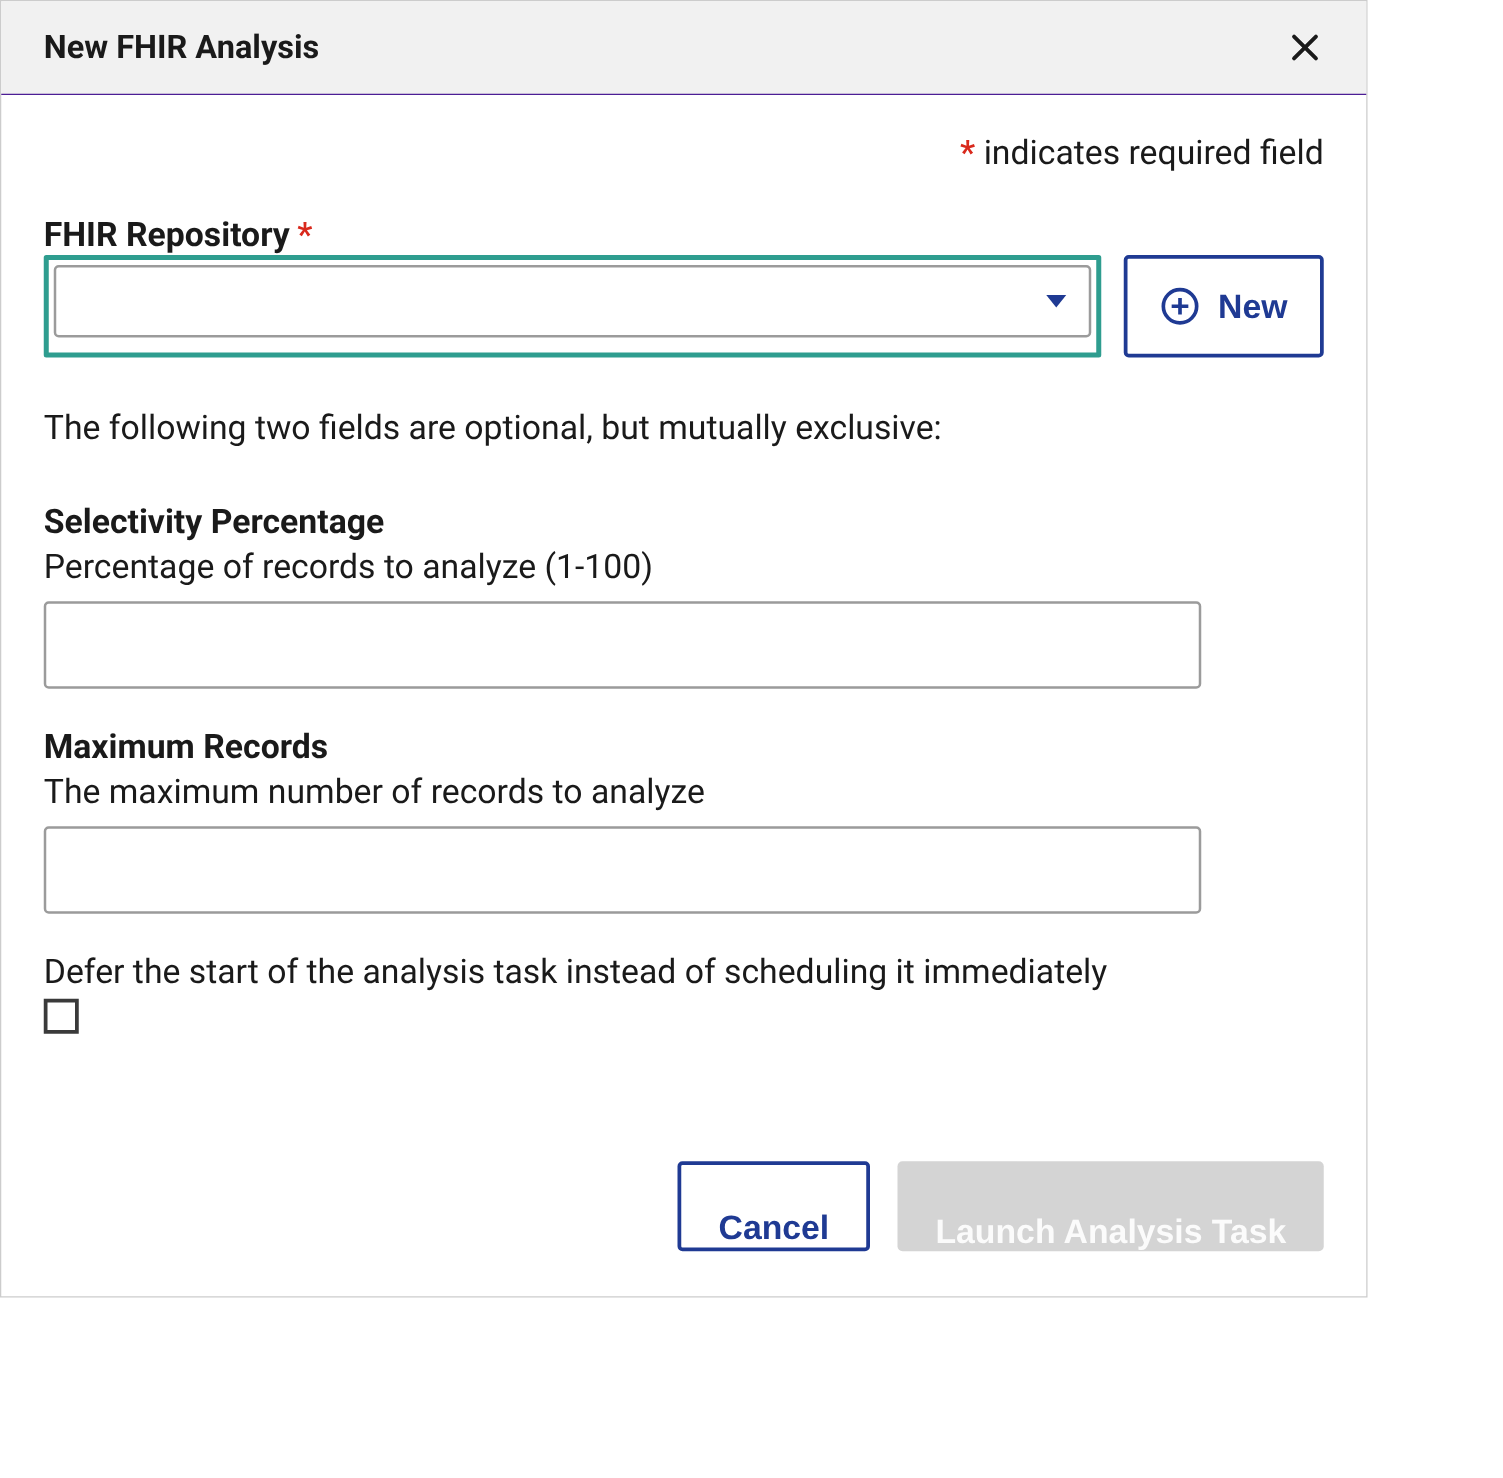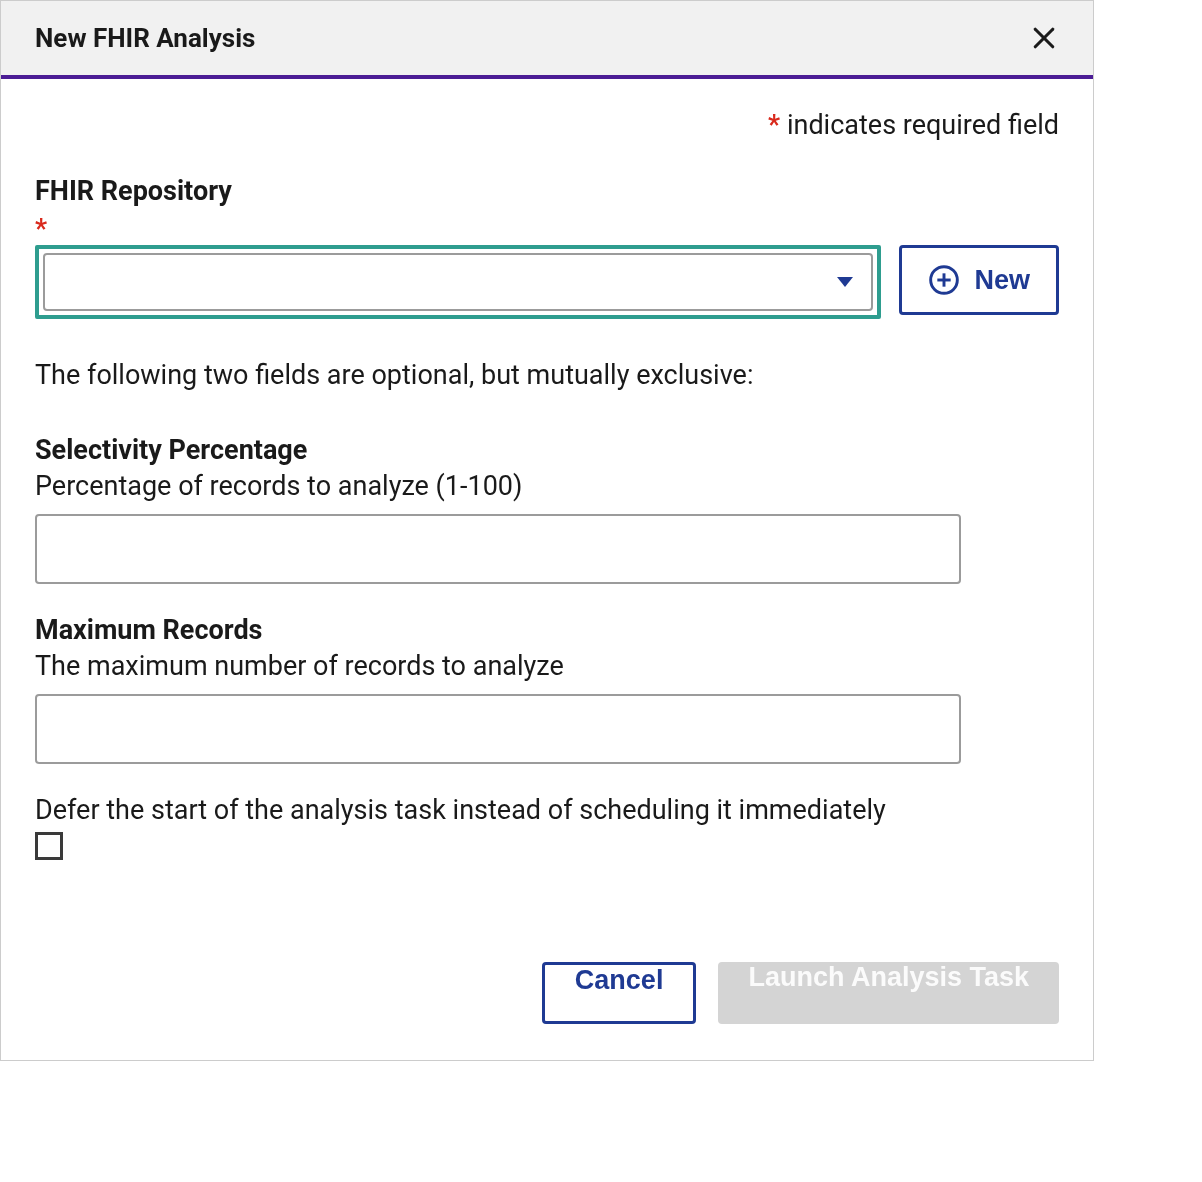--- a/index.html
+++ b/index.html
@@ -19,21 +19,21 @@
       border: 1px solid #ccc;
       background: #fff;
       margin: 0;
     }
     .dialog-header {
       display: flex;
       align-items: center;
       justify-content: space-between;
       background: #f1f1f1;
       padding: 18px 30px 18px 34px;
-      border-bottom: 4px solid #4c1d95;
+      border-bottom: 1px solid #4c1d95;
     }
     .dialog-title {
       font-size: 26px;
       font-weight: 700;
       color: #1a1a1a;
     }
     .close-btn {
       background: none;
       border: none;
       cursor: pointer;
@@ -62,21 +62,20 @@
     .field-group {
       margin-bottom: 30px;
     }
     .field-label {
       font-size: 27px;
       font-weight: 700;
       color: #1a1a1a;
       display: flex;
       align-items: baseline;
       gap: 6px;
-      flex-direction: column;
     }
     .field-label .asterisk {
       color: #d9291c;
       font-weight: 600;
     }
     .field-desc {
       font-size: 27px;
       color: #1a1a1a;
       margin-top: 4px;
       margin-bottom: 12px;
@@ -105,21 +104,21 @@
       background: #fff;
     }
     .select-arrow {
       width: 0;
       height: 0;
       border-left: 8px solid transparent;
       border-right: 8px solid transparent;
       border-top: 10px solid #1f3a93;
     }
     .new-btn {
-      height: 70px;
+      height: 82px;
       padding: 0 26px;
       border: 3px solid #1f3a93;
       background: #fff;
       color: #1f3a93;
       font-size: 27px;
       font-weight: 700;
       display: flex;
       align-items: center;
       gap: 14px;
       cursor: pointer;
@@ -161,28 +160,28 @@
       font-weight: 700;
       color: #1a1a1a;
     }
     .dialog-footer {
       display: flex;
       justify-content: flex-end;
       gap: 22px;
       padding: 50px 34px 36px 34px;
     }
     .btn {
-      height: 62px;
+      height: 72px;
       padding: 0 30px;
       font-size: 27px;
       font-weight: 700;
       border-radius: 4px;
       cursor: pointer;
       display: flex;
-      align-items: flex-start;
+      align-items: flex-end;
       justify-content: center;
     }
     .btn-secondary {
       background: #fff;
       border: 3px solid #1f3a93;
       color: #1f3a93;
     }
     .btn-primary-disabled {
       background: #d4d4d4;
       border: none;

